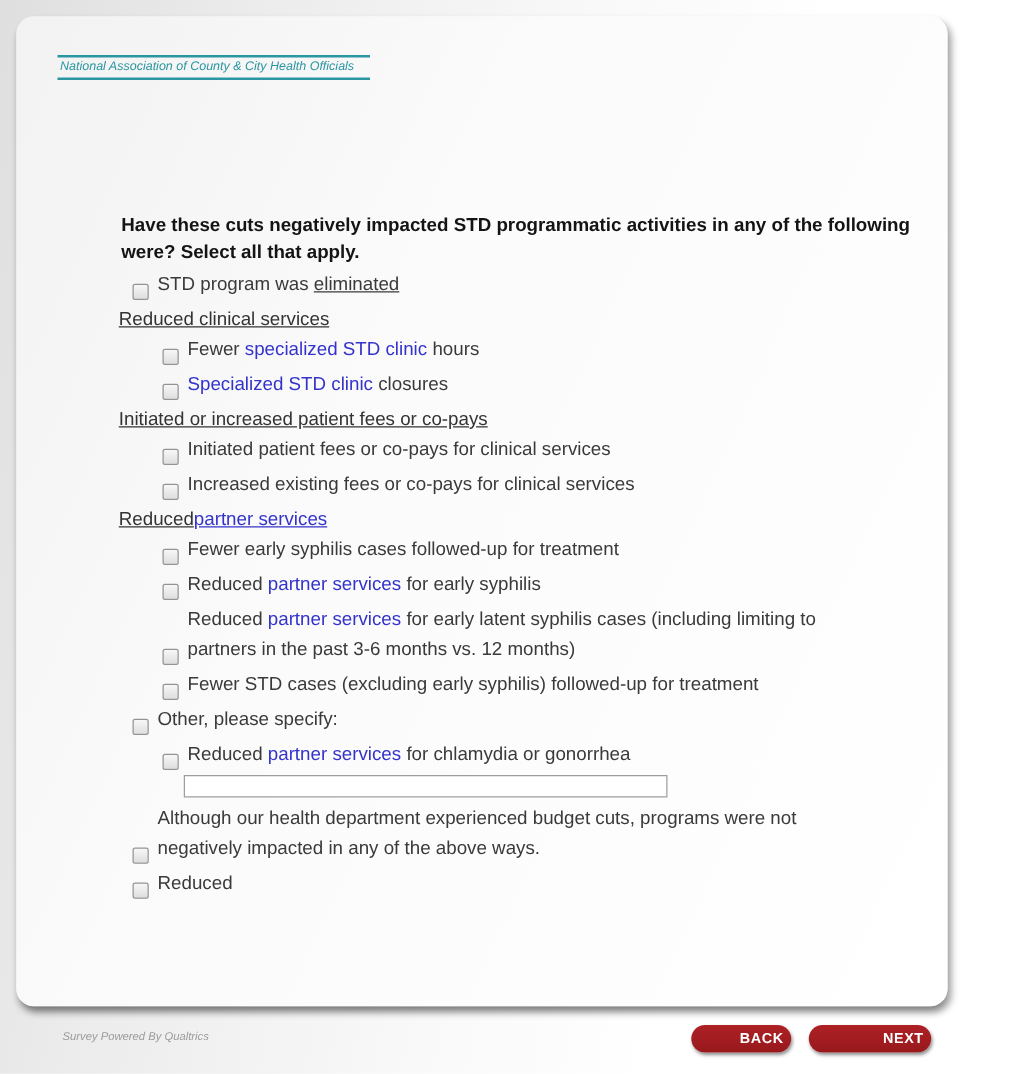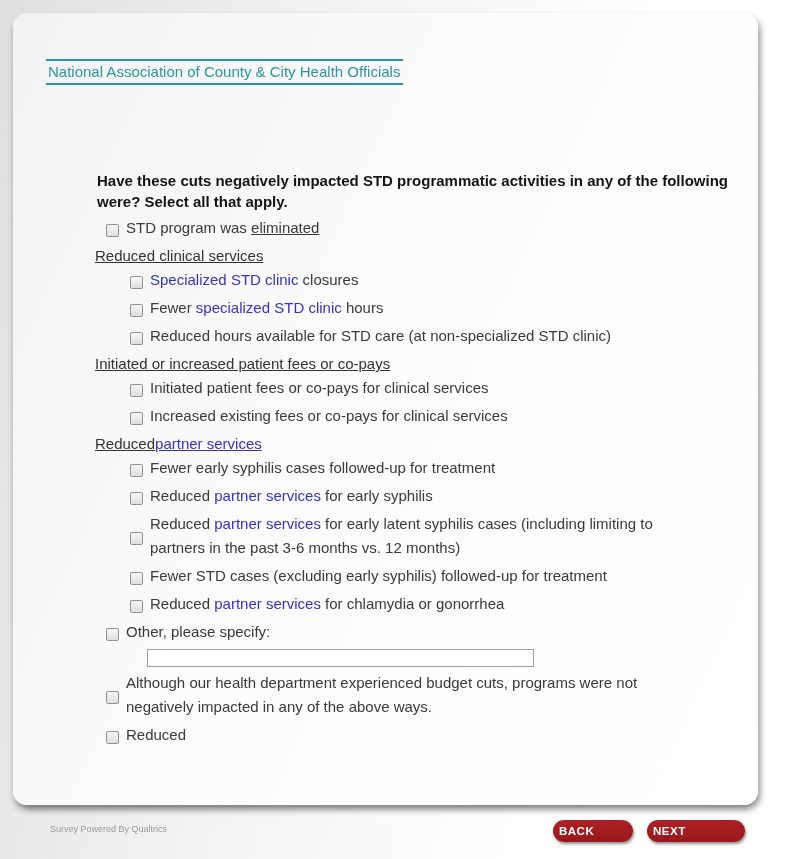--- a/index.html
+++ b/index.html
@@ -14,31 +14,31 @@
     background: linear-gradient(115deg, #f2f2f2 0%, #fbfbfb 40%, #ffffff 100%);
     border-radius: 14px;
     box-shadow: 3px 4px 6px rgba(0,0,0,0.30), 0 6px 8px -3px rgba(0,0,0,0.35);
   }
   .logo { position: absolute; left: 33px; top: 26px; }
   .wordmark {
     color: #2a96a2; font-size: 56px; font-weight: bold; line-height: 52px;
     letter-spacing: -1px; font-family: "Liberation Sans", sans-serif;
   }
   .tagline {
-    display: inline-block; margin-top: 20px; color: #2a96a2; font-size: 15px;
+    display: inline-block; margin-top: 5px; color: #2a96a2; font-size: 10px;
     border-top: 2px solid #2a96a2; border-bottom: 2px solid #2a96a2;
-    padding: 2px 3px 3px 2px; min-width: 250px;
+    padding: 2px 3px 3px 2px; min-width: 250px; font-style: italic;
   }
   .question {
     position: absolute; left: 45px; top: 157px; width: 690px;
     font-size: 15px; font-weight: bold; color: #141414; line-height: 21px; margin-left: 39px;
   }
   .list { position: absolute; left: 45px; top: 203px; width: 680px; }
   .row {
-    display: flex; align-items: center;
+    display: flex; align-items: flex-end;
     font-size: 15px; color: #3a3a3a; line-height: 24px; margin-bottom: 4px;
   }
   .row.top { padding-left: 48px; }
   .row.sub { padding-left: 72px; }
   .row.heading { padding-left: 37px; margin-top: 3px; margin-bottom: 0; color: #333; }
   .cb {
     -webkit-appearance: none; appearance: none; outline: none;
     width: 13px; height: 13px; flex: 0 0 auto; margin: 5px 7px 0 0;
     border: 1px solid #939393; border-radius: 2px;
     background: linear-gradient(#f7f7f7, #dedede);
@@ -48,27 +48,27 @@
   .seg.hu { color: #333; text-decoration: underline; }
   .seg.link { color: #3333cc; }
   .seg.linku { color: #3333cc; text-decoration: underline; }
   .other-input-row { padding-left: 89px; margin-bottom: 4px; }
   .other-input {
     width: 387px; height: 18px; border: 1px solid #9e9e9e; background: #ffffff;
     font-size: 13px; padding: 1px 4px; font-family: "Liberation Sans", sans-serif;
   }
   .powered {
     position: absolute; left: 50px; top: 824px;
-    font-size: 9px; color: #9a9a9a; text-decoration: none;
+    font-size: 9px; color: #9a9a9a; text-decoration: none; font-style: italic;
   }
   .btn {
     position: absolute; top: 820px; height: 22px; border: none; cursor: pointer;
     background: linear-gradient(#ae2125, #97181c); color: #ffffff;
     font-family: "Liberation Sans", sans-serif; font-weight: bold; font-size: 11.5px;
-    letter-spacing: 0.5px; border-radius: 11px; text-align: left;
+    letter-spacing: 0.5px; border-radius: 11px; text-align: right;
     box-shadow: 1px 2px 3px rgba(0,0,0,0.45);
   }
   .btn-back { left: 553px; width: 80px; }
   .btn-next { left: 647px; width: 98px; }
 </style>
 </head>
 <body>
 
 <div class="card">
 
@@ -90,37 +90,31 @@
       </label>
     </div>
 
     <div class="row heading">
       <span class="seg hu">Reduced clinical services</span>
     </div>
 
     <div class="row sub">
       <input type="checkbox" class="cb" style="">
       <label class="lbl">
+        <span class="seg plain">Fewer </span><span class="seg link">specialized STD clinic</span><span class="seg plain"> hours</span>
+      </label>
+    </div>
+
+    <div class="row sub">
+      <input type="checkbox" class="cb" style="">
+      <label class="lbl">
         <span class="seg link">Specialized STD clinic</span><span class="seg plain"> closures</span>
       </label>
     </div>
 
-    <div class="row sub">
-      <input type="checkbox" class="cb" style="">
-      <label class="lbl">
-        <span class="seg plain">Fewer </span><span class="seg link">specialized STD clinic</span><span class="seg plain"> hours</span>
-      </label>
-    </div>
-
-    <div class="row sub">
-      <input type="checkbox" class="cb" style="">
-      <label class="lbl">
-        <span class="seg plain">Reduced hours available for STD care (at non-specialized STD clinic)</span>
-      </label>
-    </div>
 
     <div class="row heading">
       <span class="seg hu">Initiated or increased patient fees or co-pays</span>
     </div>
 
     <div class="row sub">
       <input type="checkbox" class="cb" style="">
       <label class="lbl">
         <span class="seg plain">Initiated patient fees or co-pays for clinical services</span>
       </label>
@@ -159,31 +153,31 @@
       </label>
     </div>
 
     <div class="row sub">
       <input type="checkbox" class="cb" style="">
       <label class="lbl">
         <span class="seg plain">Fewer STD cases (excluding early syphilis) followed-up for treatment</span>
       </label>
     </div>
 
+    <div class="row top">
+      <input type="checkbox" class="cb" style="">
+      <label class="lbl">
+        <span class="seg plain">Other, please specify:</span>
+      </label>
+    </div>
+
     <div class="row sub">
       <input type="checkbox" class="cb" style="">
       <label class="lbl">
         <span class="seg plain">Reduced </span><span class="seg link">partner services</span><span class="seg plain"> for chlamydia or gonorrhea</span>
-      </label>
-    </div>
-
-    <div class="row top">
-      <input type="checkbox" class="cb" style="">
-      <label class="lbl">
-        <span class="seg plain">Other, please specify:</span>
       </label>
     </div>
 
     <div class="other-input-row">
       <input type="text" class="other-input" value="" style="">
     </div>
 
     <div class="row top">
       <input type="checkbox" class="cb" style="">
       <label class="lbl">

